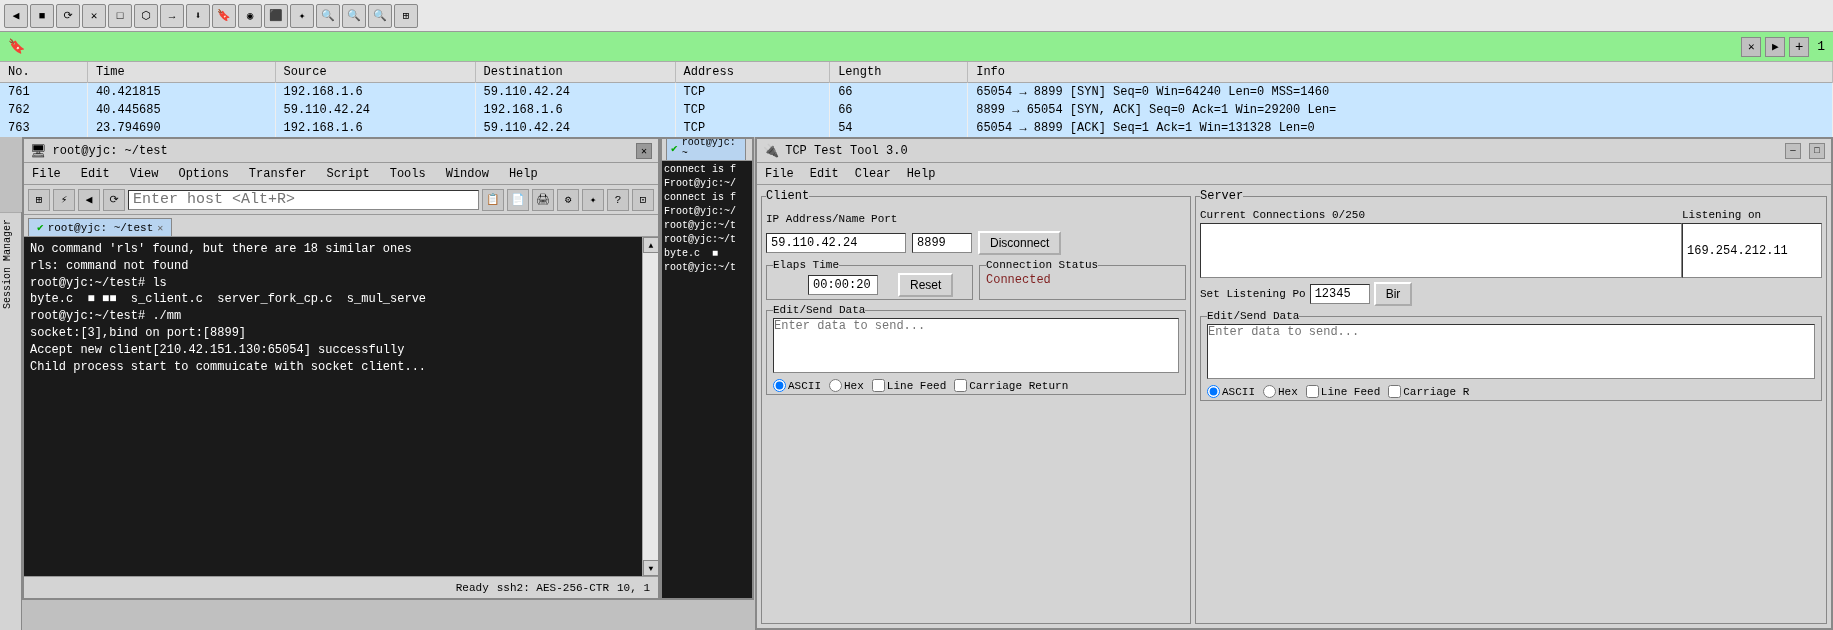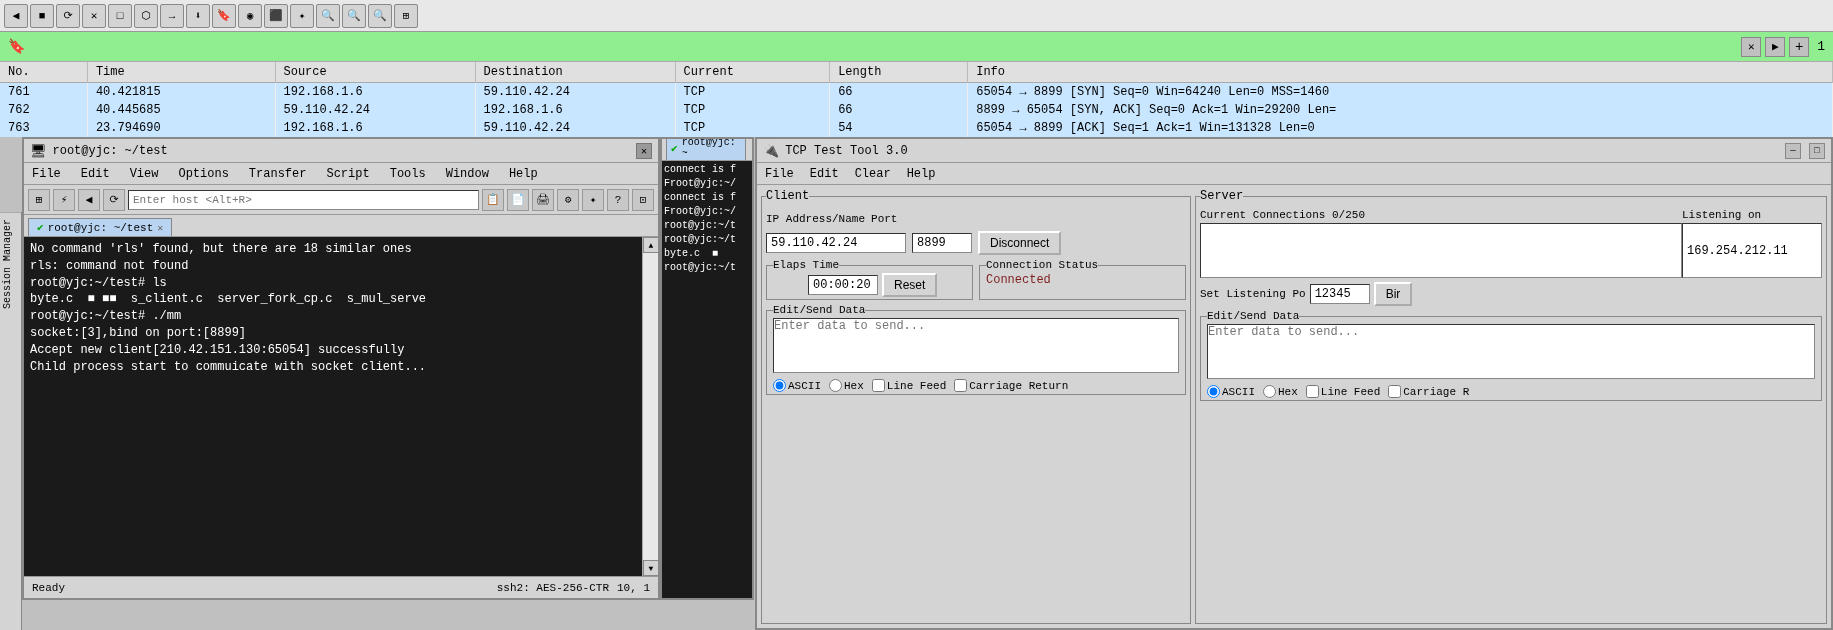--- a/index.html
+++ b/index.html
@@ -196,21 +196,21 @@
       justify-content: center;
       cursor: pointer;
       font-size: 11px;
     }
     .term-host-input {
       flex: 1;
       background: #fff;
       border: 1px inset #888;
       height: 20px;
       padding: 0 4px;
-      font-size: 11px;
+      font-size: 15px;
       font-family: 'Courier New', monospace;
     }
 
     
     .tab-bar {
       background: #d4d4d4;
       height: 22px;
       display: flex;
       align-items: flex-end;
       padding: 0 4px;
@@ -256,20 +256,21 @@
     .terminal-statusbar {
       background: #d4d4d4;
       height: 22px;
       display: flex;
       align-items: center;
       padding: 0 8px;
       border-top: 1px solid #999;
       font-size: 11px;
       color: #000;
       gap: 8px;
+      text-align: right;
     }
     .status-ready {
       flex: 1;
     }
 
     
     .terminal2-panel {
       position: absolute;
       left: 660px;
       top: 0;
@@ -521,21 +522,21 @@
 </div>
 
 <div class="packet-area">
   <table class="packet-table">
     <thead>
       <tr>
         <th>No.</th>
         <th>Time</th>
         <th style="width:200px;">Source</th>
         <th style="width:200px;">Destination</th>
-        <th>Current</th>
+        <th>Address</th>
         <th>Length</th>
         <th>Info</th>
       </tr>
     </thead>
     <tbody id="packet-tbody">
     <tr>
           <td>761</td>
           <td>40.421815</td>
           <td>192.168.1.6</td>
           <td>59.110.42.24</td>
@@ -685,21 +686,21 @@
           <span class="form-label" style="min-width:30px;">Port</span>
         </div>
         <div class="form-row">
           <input class="form-input form-input-ip" value="59.110.42.24" style="">
           <input class="form-input form-input-port" value="8899" style="">
           <button class="form-btn">Disconnect</button>
         </div>
         <div style="display:flex; gap:6px; margin-top:4px;">
           <fieldset style="border:1px solid #888; padding:2px 6px; position:relative; flex:1;">
             <legend style="font-size:11px;">Elaps Time</legend>
-            <div style="display:flex; gap:4px; align-items:center;padding-left:35px;">
+            <div style="display:flex; gap:20px; align-items:center;padding-left:35px;">
               <input class="form-input elapsed-input" value="00:00:20" style="">
               <button class="form-btn">Reset</button>
             </div>
           </fieldset>
           <fieldset style="border:1px solid #888; padding:2px 6px; position:relative; flex:1;">
             <legend style="font-size:11px;">Connection Status</legend>
             <span class="connection-status-label">Connected</span>
           </fieldset>
         </div>
         <fieldset style="border:1px solid #888; padding:2px 6px; margin-top:4px;">

